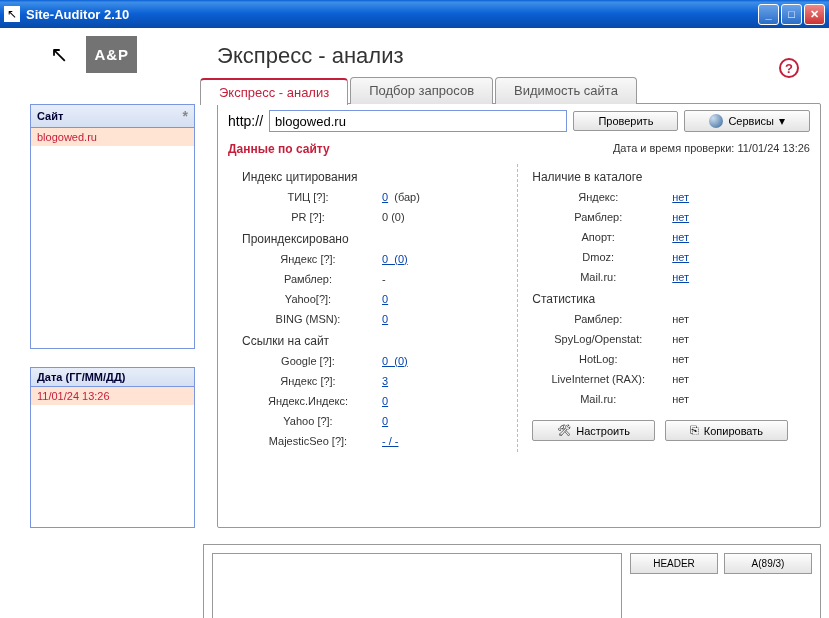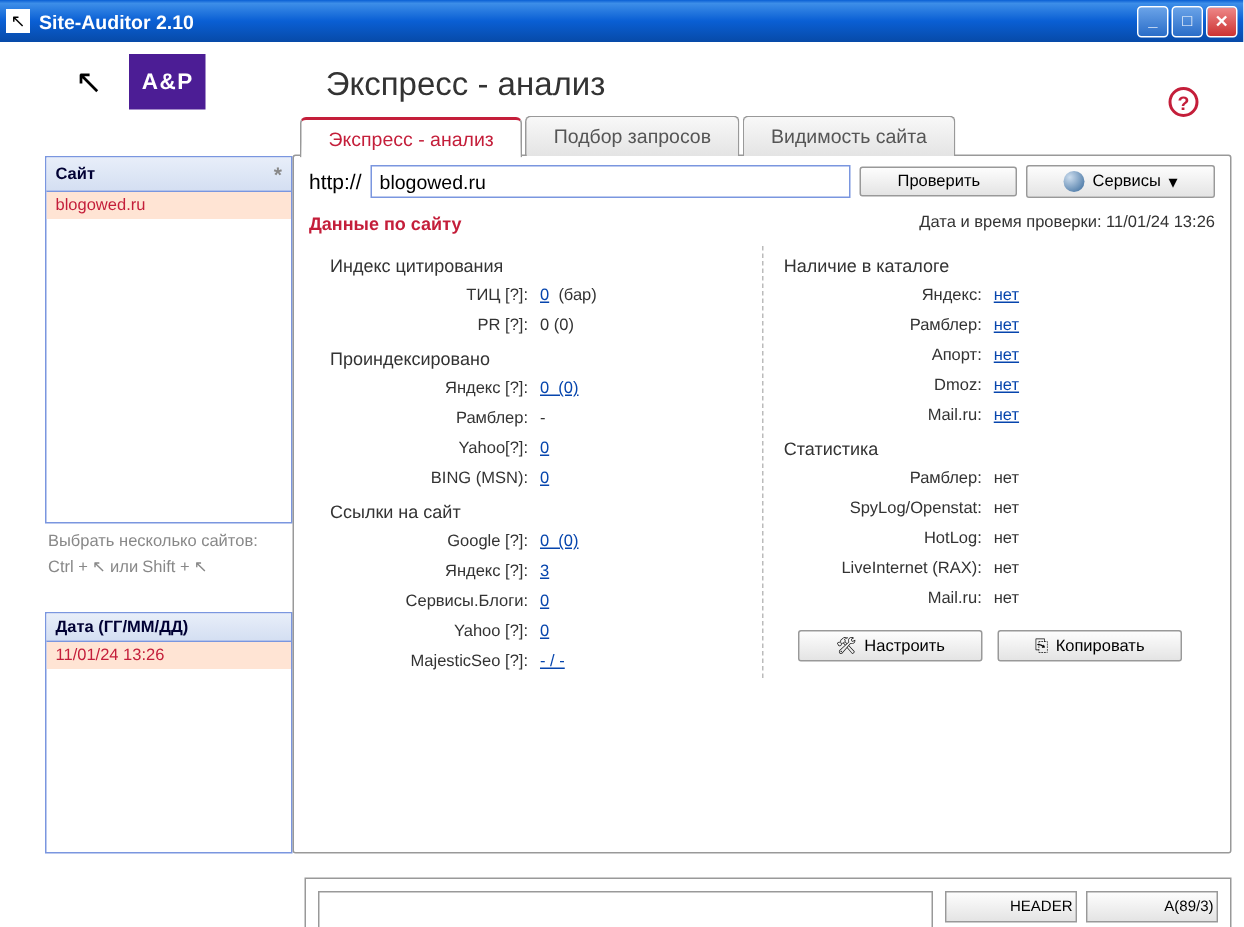--- a/index.html
+++ b/index.html
@@ -5,28 +5,28 @@
 *{box-sizing:border-box;margin:0;padding:0;font-family:Tahoma,Arial,sans-serif;font-size:11px}
 body{background:#fff;width:829px;height:618px;overflow:hidden}
 .titlebar{background:linear-gradient(#0a5fd4,#3d8ee8 8%,#0a5fd4 50%,#074aa8);height:28px;display:flex;align-items:center;padding:0 4px;color:#fff}
 .titlebar .icon{width:16px;height:16px;background:#fff;margin-right:6px;display:flex;align-items:center;justify-content:center;color:#000;font-size:12px}
 .titlebar .title{font-weight:bold;font-size:13px;flex:1}
 .winbtns{display:flex;gap:2px}
 .winbtn{width:21px;height:21px;background:linear-gradient(#6aa3e8,#2a6dc8);border:1px solid #fff;border-radius:3px;display:flex;align-items:center;justify-content:center;color:#fff;font-weight:bold;cursor:pointer}
 .winbtn.close{background:linear-gradient(#e88,#c33)}
 .header{display:flex;align-items:center;padding:8px 30px 0;position:relative}
 .logo-cursor{font-size:22px;margin-right:18px;margin-left:20px}
-.logo-ap{background:#4c1d95;color:#fff;font-weight:bold;font-size:15px;padding:10px 8px;letter-spacing:1px}
+.logo-ap{background:#737373;color:#fff;font-weight:bold;font-size:15px;padding:10px 8px;letter-spacing:1px}
 .h1{font-size:22px;color:#333;margin-left:80px;margin-top:2px}
 .help{position:absolute;right:30px;top:30px;width:20px;height:20px;border:2px solid #c41e3a;border-radius:50%;display:flex;align-items:center;justify-content:center;color:#c41e3a;font-weight:bold;font-size:13px;cursor:pointer}
 .tabs{display:flex;margin-left:200px;margin-top:4px;position:relative;z-index:2}
 .tab{padding:5px 18px;border:1px solid #999;border-bottom:none;background:linear-gradient(#f8f8f8,#e4e4e4);color:#555;border-radius:4px 4px 0 0;margin-right:2px;cursor:pointer;font-size:13px}
 .tab.active{background:#fff;color:#c41e3a;font-weight:normal;border-top:2px solid #c41e3a;position:relative;top:1px}
 .main{display:flex;padding:0 8px 8px 30px}
-.left{width:165px;margin-right:0}
+.left{width:165px;margin-right:22px}
 .panel{border:1px solid #7a96df;background:#fff}
 .panel-hd{background:linear-gradient(#e8eef9,#d4dff2);color:#003;font-weight:bold;padding:3px 6px;border-bottom:1px solid #7a96df;display:flex;justify-content:space-between;align-items:center}
 .panel-hd .asterisk{color:#888;font-size:14px}
 .list{height:220px;overflow:auto}
 .list-item{padding:3px 6px;cursor:pointer}
 .list-item.sel{background:#ffe4d4;color:#c41e3a}
 .hint{color:#888;font-size:10px;padding:4px 2px;line-height:1.5}
 .hint .cur{font-size:11px}
 .right{flex:1;border:1px solid #999;border-radius:2px;padding:6px 10px;position:relative;background:#fff;margin-top:-1px}
 .urlrow{display:flex;align-items:center;gap:6px;margin-bottom:10px}
@@ -34,30 +34,30 @@
 .urlinput{flex:1;border:1px solid #7a96df;padding:3px 5px;font-size:13px;height:22px}
 .btn{border:1px solid #999;background:linear-gradient(#fdfdfd,#e4e4e4);padding:3px 24px;cursor:pointer;border-radius:2px;display:inline-flex;align-items:center;gap:5px;font-size:12px}
 .globe{width:14px;height:14px;border-radius:50%;background:radial-gradient(circle at 30% 30%,#cde,#369)}
 .section-title{color:#c41e3a;font-weight:bold;font-size:12px}
 .meta{color:#333;font-size:11px}
 .cols{display:flex;margin-top:8px}
 .col{flex:1;padding:0 14px}
 .col.l{border-right:1px dashed #bbb}
 .grp{font-weight:normal;color:#333;margin:6px 0 4px;font-size:12px}
 .row{display:flex;align-items:center;margin:2px 0;min-height:18px}
-.lbl{width:140px;text-align:right;padding-right:8px;color:#333}
+.lbl{width:140px;text-align:center;padding-right:8px;color:#333}
 .val{color:#0645ad;text-decoration:underline;cursor:pointer;white-space:pre}
 .val2{color:#0645ad;text-decoration:underline;cursor:pointer}
 .nolink{color:#333;text-decoration:none;cursor:default}
 .ctrlbtns{display:flex;gap:10px;justify-content:flex-end;margin:12px 8px 0 0}
 .footer{border:1px solid #999;margin:8px 8px 0 203px;padding:8px;display:flex}
 .textarea{flex:1;border:1px solid #999;min-height:120px;margin-right:8px}
 .tagbtns{display:flex;flex-direction:column;gap:5px}
 .tagrow{display:flex;gap:6px}
-.tagbtn{border:1px solid #999;background:linear-gradient(#fdfdfd,#e4e4e4);width:88px;padding:4px 2px;text-align:right;cursor:pointer;font-size:10px}
+.tagbtn{border:1px solid #999;background:linear-gradient(#fdfdfd,#e4e4e4);width:88px;padding:4px 2px;text-align:center;cursor:pointer;font-size:10px}
 .dates .list{height:140px}
 </style>
 </head>
 <body>
 
 <div class="titlebar">
   <div class="icon">↖</div>
   <div class="title">Site-Auditor 2.10</div>
   <div class="winbtns">
     <div class="winbtn">_</div>
@@ -83,24 +83,20 @@
   <div class="left">
     <div class="panel">
       <div class="panel-hd">
           <span>Сайт</span>
           <span class="asterisk">*</span>
         </div>
       <div class="list">
         <div class="list-item sel">blogowed.ru</div>
       </div>
     </div>
-    <div class="hint">
-      <span>Выбрать несколько сайтов:</span><br>
-      <span>Ctrl +</span> <span class="cur">↖</span> <span>или</span> <span>Shift +</span> <span class="cur">↖</span>
-    </div>
     <div style="height:18px"></div>
     <div class="panel dates">
       <div class="panel-hd">
           <span>Дата (ГГ/ММ/ДД)</span>
         </div>
       <div class="list">
         <div class="list-item sel">11/01/24 13:26</div>
       </div>
     </div>
   </div>
@@ -147,21 +143,21 @@
         <div class="grp">Ссылки на сайт</div>
         <div class="row">
             <span class="lbl">Google [?]:</span>
             <span class="val">0  (0)</span>
           </div>
         <div class="row">
             <span class="lbl">Яндекс [?]:</span>
             <span class="val">3</span>
           </div>
         <div class="row">
-            <span class="lbl">Сервисы.Блоги:</span>
+            <span class="lbl">Яндекс.Индекс:</span>
             <span class="val">0</span>
           </div>
         <div class="row">
             <span class="lbl">Yahoo [?]:</span>
             <span class="val">0</span>
           </div>
         <div class="row">
             <span class="lbl">MajesticSeo [?]:</span>
             <span class="val">- / -</span>
           </div>

